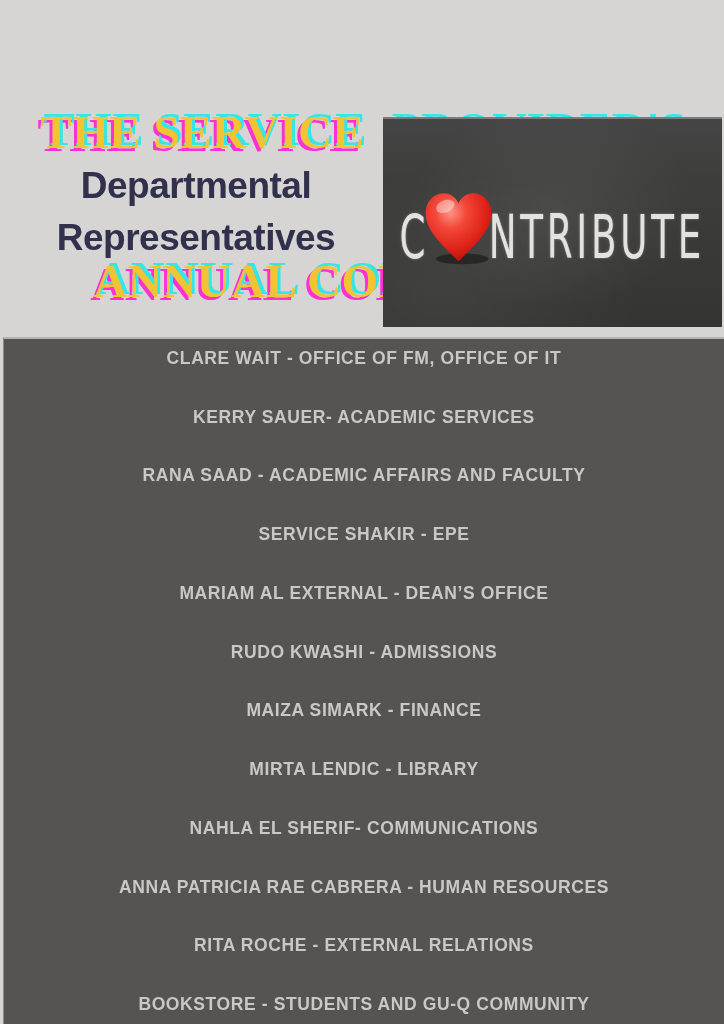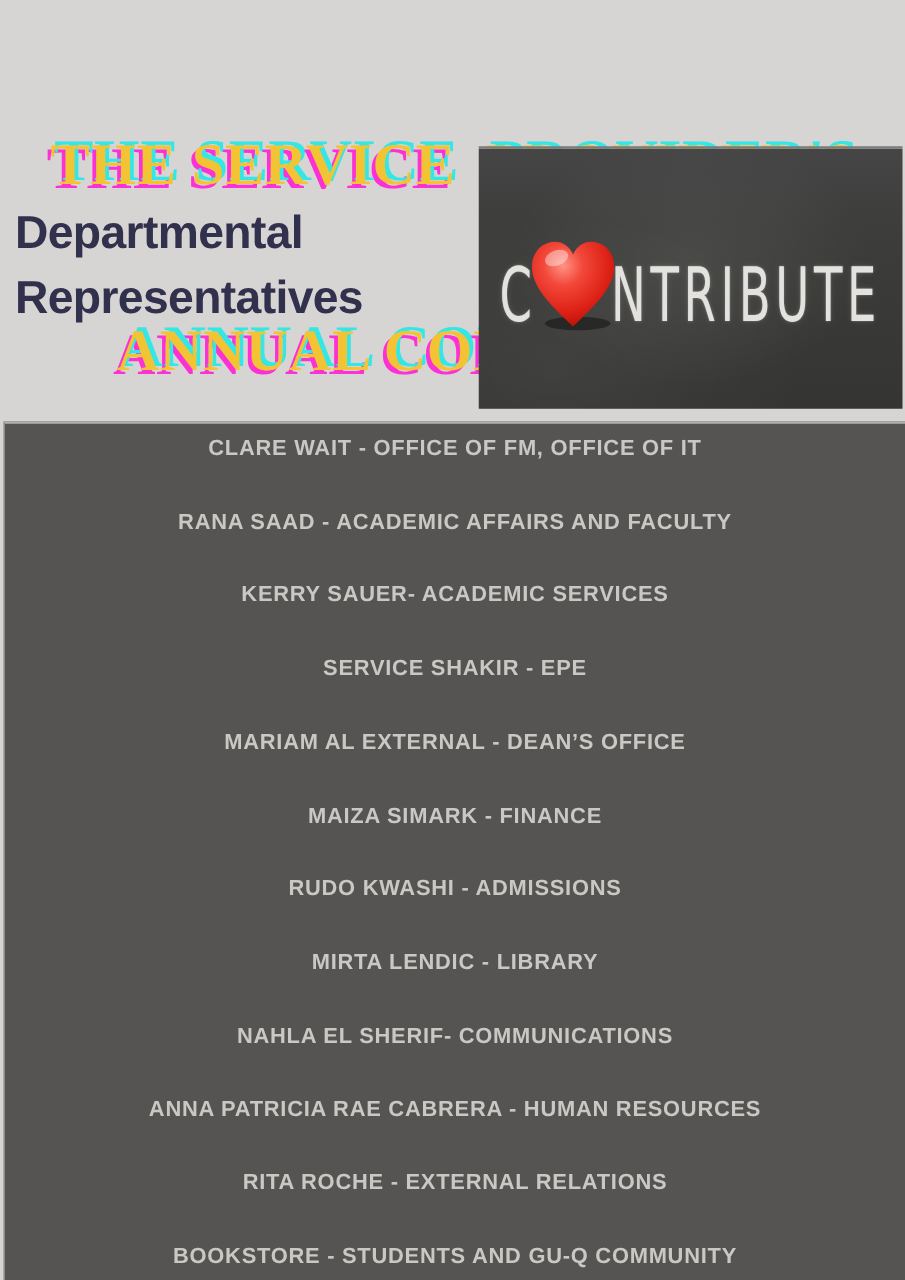--- a/index.html
+++ b/index.html
@@ -29,21 +29,21 @@
     text-shadow: 3px -3px 0 #35e6e6, -3px 3px 0 #fb30d5;
     white-space:pre-wrap;
     letter-spacing:0.5px;
   }
 
   
   .dept-heading {
     position:absolute;
     top:160px; left:12px;
     width:368px;
-    text-align:left;
+    text-align:center;
     font-weight:bold;
     font-size:37px;
     line-height:1.4;
     color:#32314d;
     letter-spacing:-0.5px;
   }
 
   
   .board {
     position:absolute;
@@ -133,26 +133,26 @@
           <path d="M50,91 C23,67 5,49 5,29 C5,13 17,3 30,3 C39,3 46,8 50,16 C54,8 61,3 70,3 C83,3 95,13 95,29 C95,49 77,67 50,91 Z" fill="url(#hg)"></path>
           <ellipse cx="32" cy="20" rx="13" ry="8" fill="rgba(255,255,255,0.40)" transform="rotate(-18 32 20)"></ellipse>
         </svg>
       </span>
       <span>NTRIBUTE</span>
     </div>
   </div>
 
   <div class="roster-panel">
     <div class="roster-row">CLARE WAIT - OFFICE OF FM, OFFICE OF IT</div>
+    <div class="roster-row">KERRY SAUER- ACADEMIC SERVICES</div>
     <div class="roster-row">RANA SAAD - ACADEMIC AFFAIRS AND FACULTY</div>
-    <div class="roster-row">KERRY SAUER- ACADEMIC SERVICES</div>
     <div class="roster-row">SERVICE SHAKIR - EPE</div>
     <div class="roster-row">MARIAM AL EXTERNAL - DEAN’S OFFICE</div>
+    <div class="roster-row">RUDO KWASHI - ADMISSIONS</div>
     <div class="roster-row">MAIZA SIMARK - FINANCE</div>
-    <div class="roster-row">RUDO KWASHI - ADMISSIONS</div>
     <div class="roster-row">MIRTA LENDIC - LIBRARY</div>
     <div class="roster-row">NAHLA EL SHERIF- COMMUNICATIONS</div>
     <div class="roster-row">ANNA PATRICIA RAE CABRERA - HUMAN RESOURCES</div>
     <div class="roster-row">RITA ROCHE - EXTERNAL RELATIONS</div>
     <div class="roster-row">BOOKSTORE - STUDENTS AND GU-Q COMMUNITY</div>
   </div>
 
 </div>
 
 </body></html>

